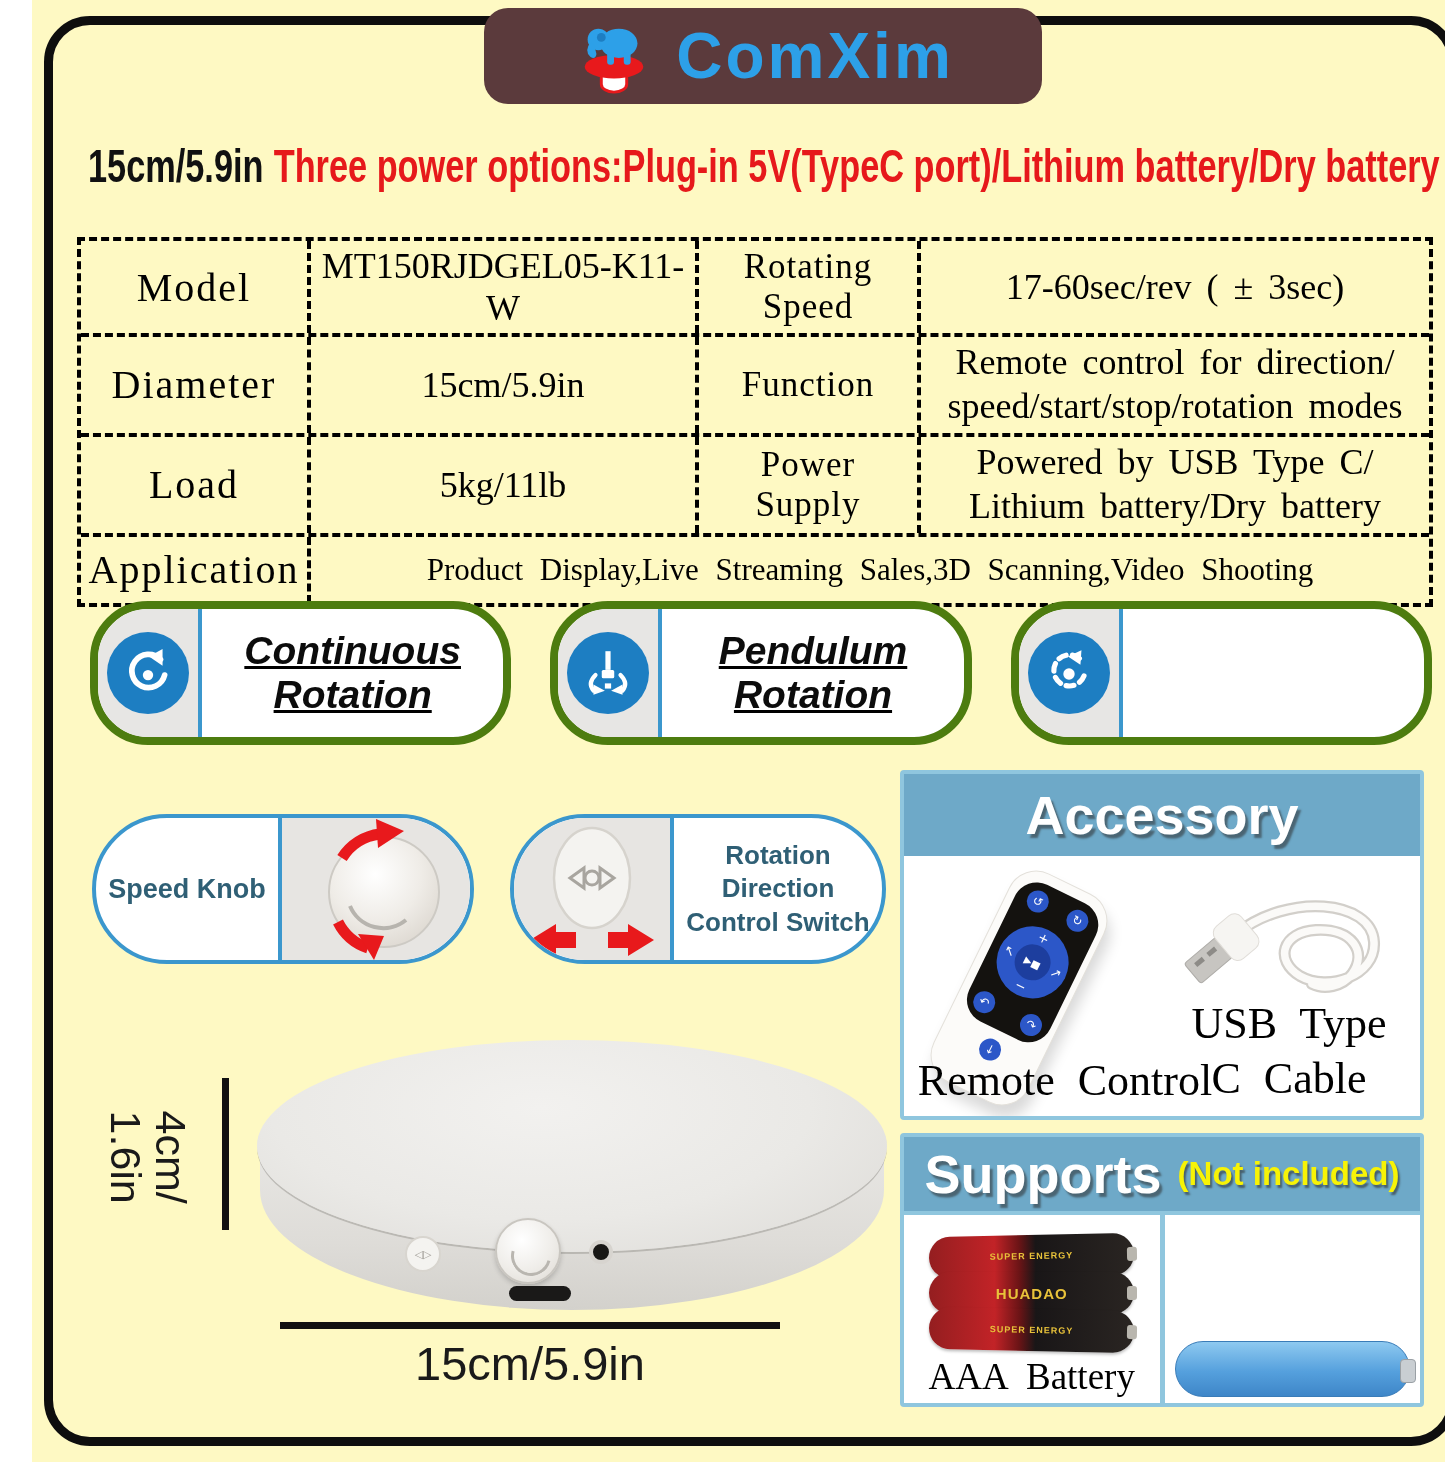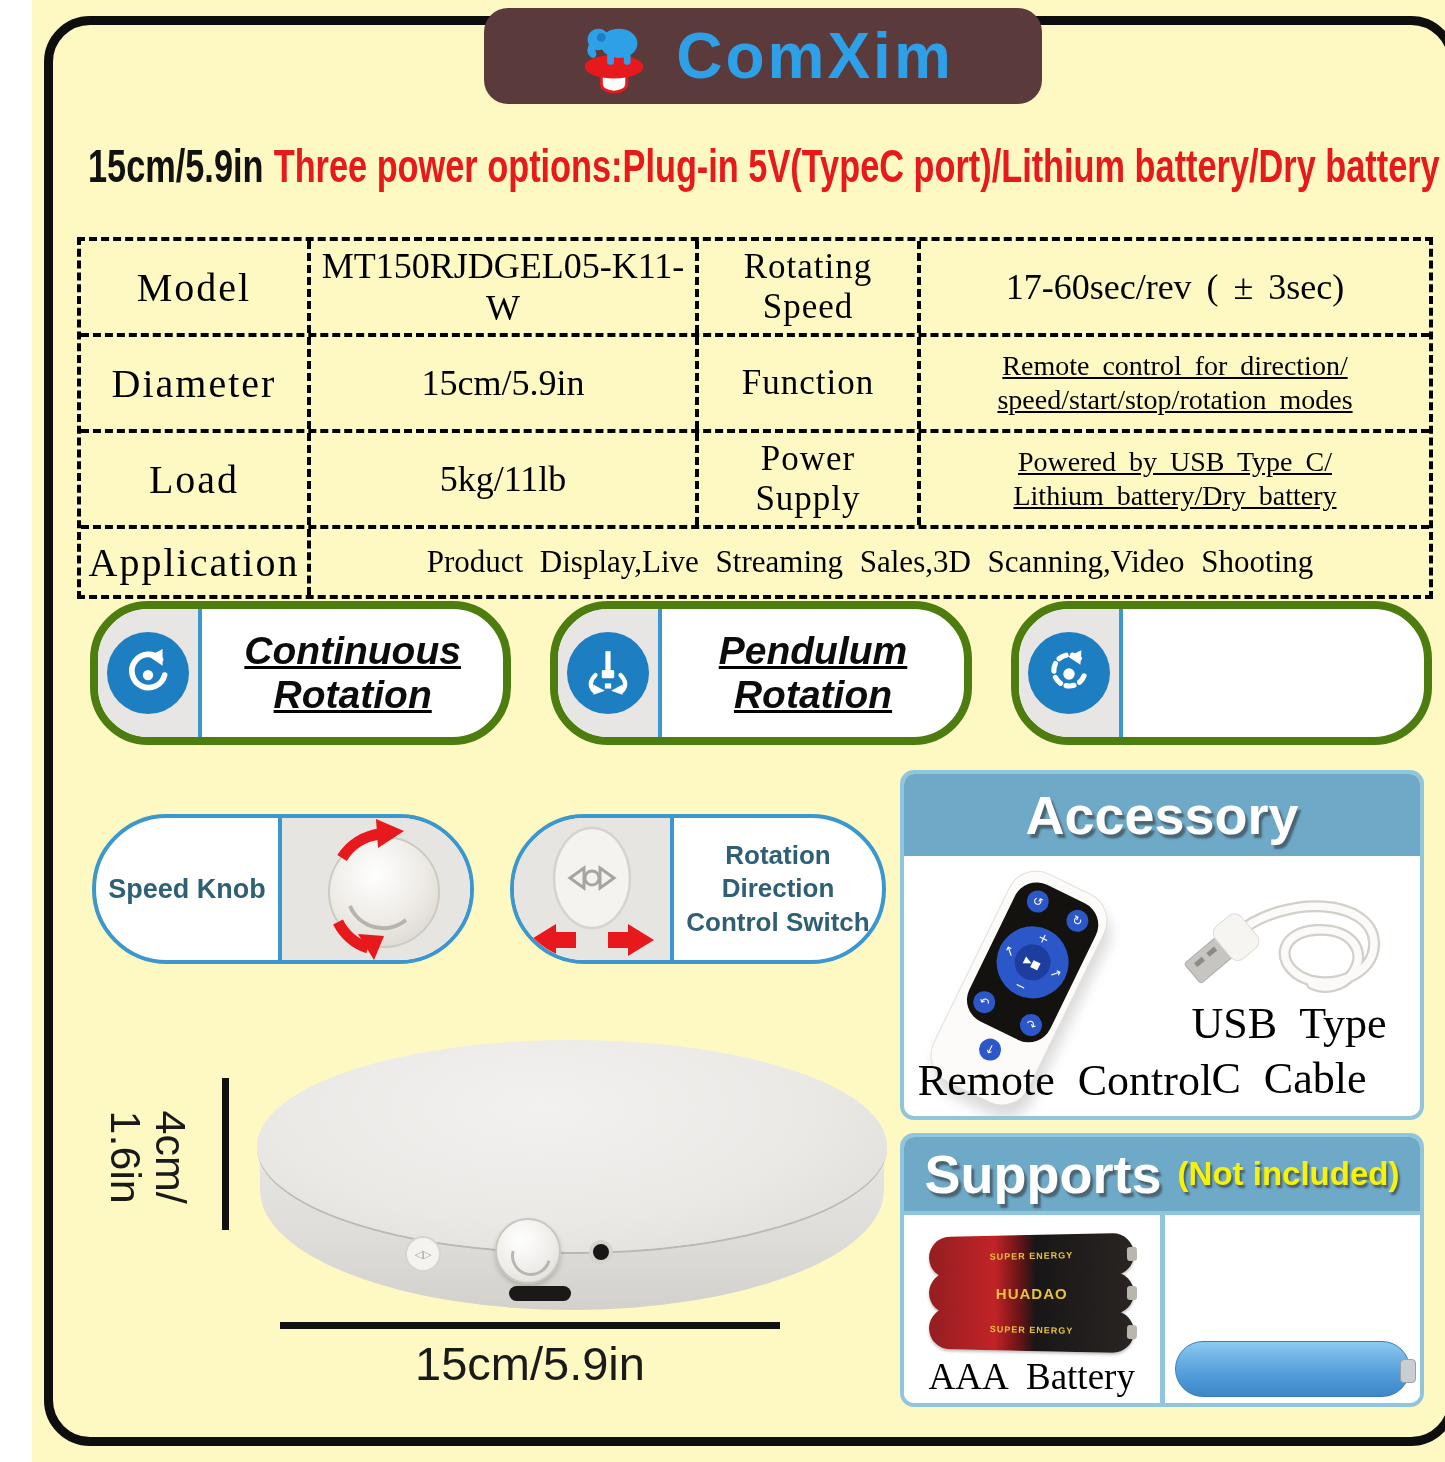--- a/index.html
+++ b/index.html
@@ -30,21 +30,21 @@
   .spec-row { display:grid; grid-template-columns:230px 388px 222px 1fr; }
   .spec-row.span { grid-template-columns:230px 1fr; }
   .spec-row:not(:last-child) { border-bottom:4px dashed #000; }
   .spec-cell { display:flex; flex-direction:column; align-items:center; justify-content:center;
                text-align:center; padding:4px 8px; }
   .spec-cell:not(:last-child) { border-right:4px dashed #000; }
   .r1 { min-height:84px; } .r2 { min-height:92px; } .r3 { min-height:92px; } .r4 { min-height:66px; }
   .spec-label { font-size:40px; letter-spacing:2px; color:#000; }
   .spec-label.small { font-size:35px; letter-spacing:1px;text-align:center; }
   .spec-value { font-size:36px; color:#000; word-spacing:6px; }
-  .spec-value.two-line { font-size:28px; line-height:1.22;text-decoration:underline; }
+  .spec-value.two-line { font-size:36px; line-height:1.22; }
   .spec-value.app { font-size:31px; word-spacing:9px; }
 
   
   .modes { position:absolute; left:58px; top:601px; width:1342px; height:144px;
            display:flex; gap:39px; }
   .mode-pill { flex:1; border:8px solid #4d7c0f; border-radius:58px; background:#fff;
                display:flex; overflow:hidden;text-decoration:underline; }
   .mode-left { width:104px; background:#e7e6e4; display:flex; align-items:center;
                justify-content:center; border-right:4px solid #3b97cd; }
   .mode-circle { width:82px; height:82px; border-radius:50%; background:#1d7ec2;
@@ -61,21 +61,21 @@
   .co-text { display:flex; flex-direction:column; align-items:center; justify-content:center;
              font-family:"Liberation Sans", sans-serif; font-weight:bold; color:#2f5f75;
              line-height:1.28; text-align:center; }
   .callout-power .co-text { width:186px; font-size:27px; border-right:4px solid #3b97cd; }
   .callout-dir   .co-text { flex:1; font-size:26px; border-left:4px solid #3b97cd; }
   .co-photo { flex:1; background:#e7e5e2; position:relative; overflow:hidden; }
   .callout-dir .co-photo { flex:0 0 156px; }
 
   
   .info-box { position:absolute; left:868px; width:524px; border:4px solid #8fc6de;
-              border-radius:14px; background:#fff; overflow:hidden; }
+              border-radius:4px; background:#fff; overflow:hidden; }
   .acc-box { top:770px; height:350px; }
   .sup-box { top:1133px; height:274px; }
   .box-header { background:#6ea9c8; display:flex; align-items:center; justify-content:center; gap:16px; }
   .acc-box .box-header { height:82px; }
   .sup-box .box-header { height:74px; }
   .box-title { font-family:"Liberation Sans", sans-serif; font-weight:bold; font-size:54px;
                color:#fff; text-shadow:3px 4px 2px rgba(45,45,45,.55); }
   .box-note { font-family:"Liberation Sans", sans-serif; font-weight:bold; font-size:33px;
               color:#f7f306; text-shadow:2px 3px 2px rgba(45,45,45,.6); }
   .acc-body { position:relative; height:calc(100% - 82px); }

